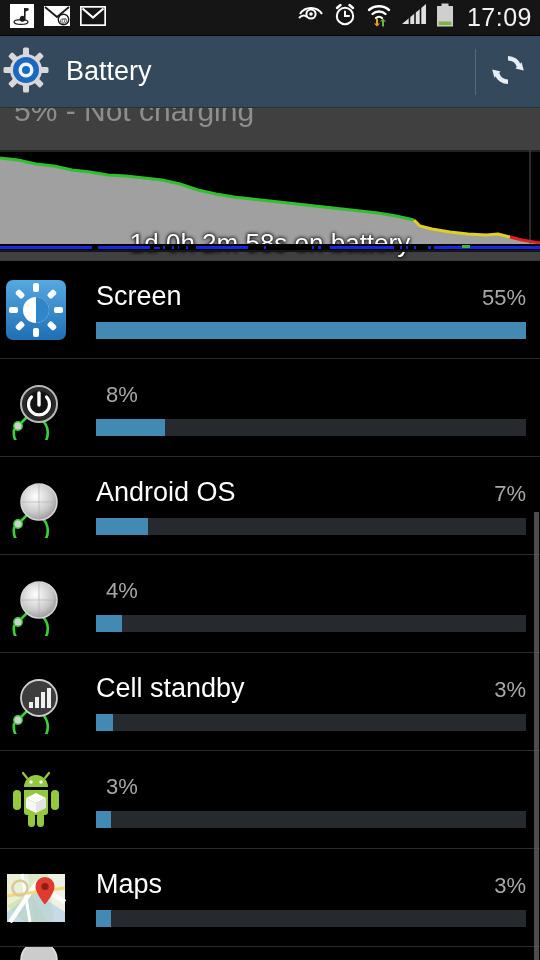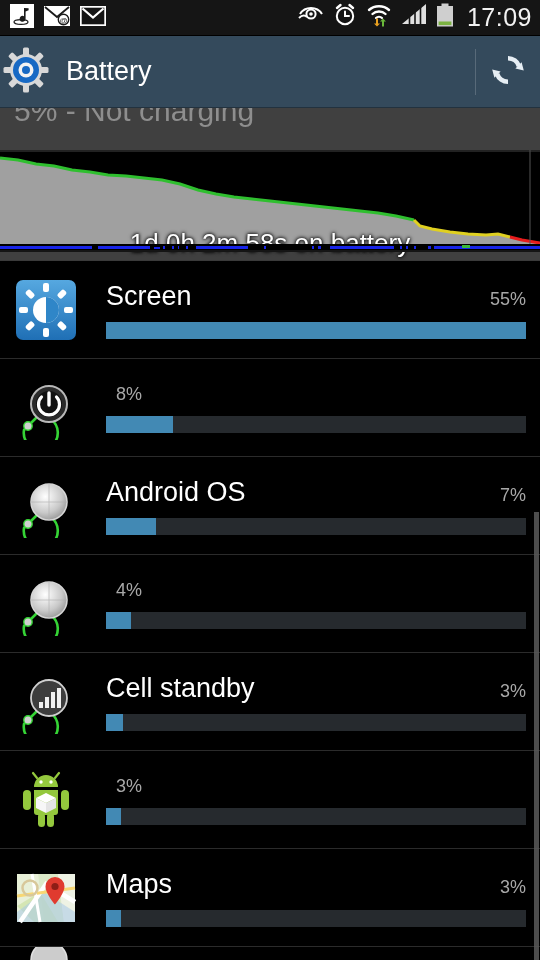--- a/index.html
+++ b/index.html
@@ -77,21 +77,21 @@
   .list{
     position:relative;
     width:540px;
     background:#000;
   }
   .row{
     position:relative;
     height:98px; width:540px;
     border-top:1px solid #2b2b2b;
     display:flex; align-items:center;
-    padding-left:12px; padding-right:14px;
+    padding-left:2px; padding-right:14px;
   }
   .row:first-child{ border-top:1px solid #3a3a3a; }
   .row-icon{
     width:68px; height:68px;
     flex:0 0 68px;
     display:flex; align-items:center; justify-content:center;
   }
   .row-body{
     flex:1 1 auto;
     margin-left:26px;
@@ -100,21 +100,21 @@
     height:68px;
     padding-top:2px;
   }
   .row-top{
     display:flex; align-items:baseline; justify-content:space-between;
   }
   .row-name{
     color:#fff; font-size:27px; font-weight:400; line-height:1.1;
   }
   .row-pct{
-    color:#a8a8a8; font-size:18px; margin-left:10px;
+    color:#a8a8a8; font-size:22px; margin-left:10px;
   }
   .bar-track{
     margin-top:11px;
     height:17px; width:100%;
     background:#262a2e;
   }
   .bar-fill{
     height:17px;
     background:#4289b4;
   }

